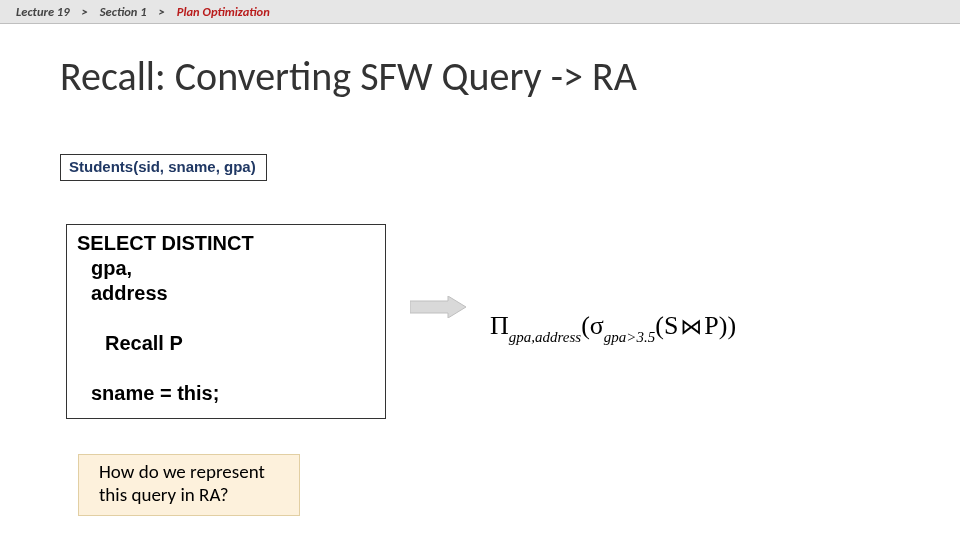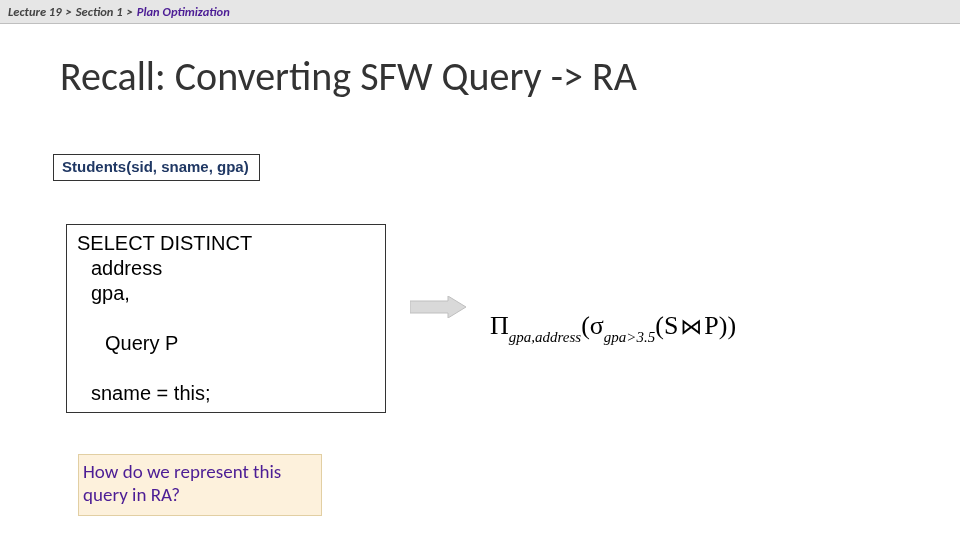--- a/index.html
+++ b/index.html
@@ -2,81 +2,82 @@
 <html><head>
 <meta charset="utf-8">
 <style>
   * { box-sizing: border-box; margin: 0; padding: 0; }
   html, body { width: 960px; height: 540px; background: #ffffff; font-family: Calibri, "Segoe UI", sans-serif; }
   .breadcrumb-bar {
     width: 100%;
     height: 24px;
     background: #e6e6e6;
     border-bottom: 1px solid #bfbfbf;
-    padding: 2px 8px;
+    padding: 2px 16px;
     font-size: 12.5px;
     font-weight: bold;
     font-style: italic;
     color: #444;
     font-family: Calibri, sans-serif;
     display: flex;
     align-items: center;
-    gap: 4px;
+    gap: 12px;
   }
-  .breadcrumb-bar .active { color: #4c1d95; }
+  .breadcrumb-bar .active { color: #b91c1c; }
   .slide-body { position: relative; width: 100%; height: calc(100% - 24px); border-radius: 16px; }
   .title {
     position: absolute;
     left: 60px;
     top: 28px;
     font-size: 40px;
     font-family: "Calibri Light", Calibri, sans-serif;
     color: #333;
     font-weight: 400;
   }
   .schema-box {
     position: absolute;
-    left: 53px;
+    left: 60px;
     top: 130px;
     border: 1px solid #333;
     padding: 3px 10px 3px 8px;
     font-family: Arial, Helvetica, sans-serif;
     font-size: 15px;
     font-weight: bold;
     line-height: 1.25;
     color: #203864;
     background: #fff;
   }
   .sql-box {
     position: absolute;
     left: 66px;
     top: 200px;
     width: 320px;
     border: 1px solid #333;
-    padding: 6px 10px 6px 10px;
+    padding: 6px 10px 12px 10px;
     font-family: Arial, Helvetica, sans-serif;
     font-size: 20px;
     line-height: 1.25;
     color: #000;
     background: #fff;
+    font-weight: bold;
   }
   .sql-box .ind1 { padding-left: 14px; display: block; }
   .sql-box .ind2 { padding-left: 28px; display: block; }
   .question-box {
     position: absolute;
     left: 78px;
     top: 430px;
-    width: 244px;
+    width: 222px;
     background: #fdf1dc;
     border: 1px solid #e2cfa3;
-    padding: 6px 12px 8px 4px;
+    padding: 6px 12px 8px 20px;
     font-family: "Calibri Light", Calibri, sans-serif;
     font-size: 19px;
     line-height: 1.2;
-    color: #4c1d95;
+    color: #000000;
   }
   .arrow {
     position: absolute;
     left: 410px;
     top: 272px;
     width: 56px;
     height: 22px;
   }
   .arrow svg { width: 100%; height: 100%; display: block; }
   .ra {
@@ -106,24 +107,24 @@
 <div class="slide-body">
 
   <div class="title">Recall: Converting SFW Query -&gt; RA</div>
 
   <div class="schema-box">
     <div>Students(sid, sname, gpa)</div>
   </div>
 
   <div class="sql-box">
     <span>SELECT DISTINCT</span><br>
+    <span class="ind1">gpa,</span>
     <span class="ind1">address</span>
-    <span class="ind1">gpa,</span>
     <br>
-    <span class="ind2">Query P</span>
+    <span class="ind2">Recall P</span>
     <br>
     <span class="ind1">sname = this;</span>
   </div>
 
   <div class="question-box">How do we represent this query in RA?</div>
 
   <div class="arrow">
     <svg viewBox="0 0 56 22">
       <polygon points="0,5 38,5 38,0 56,11 38,22 38,17 0,17" fill="#d9d9d9" stroke="#bfbfbf" stroke-width="1"></polygon>
     </svg>

